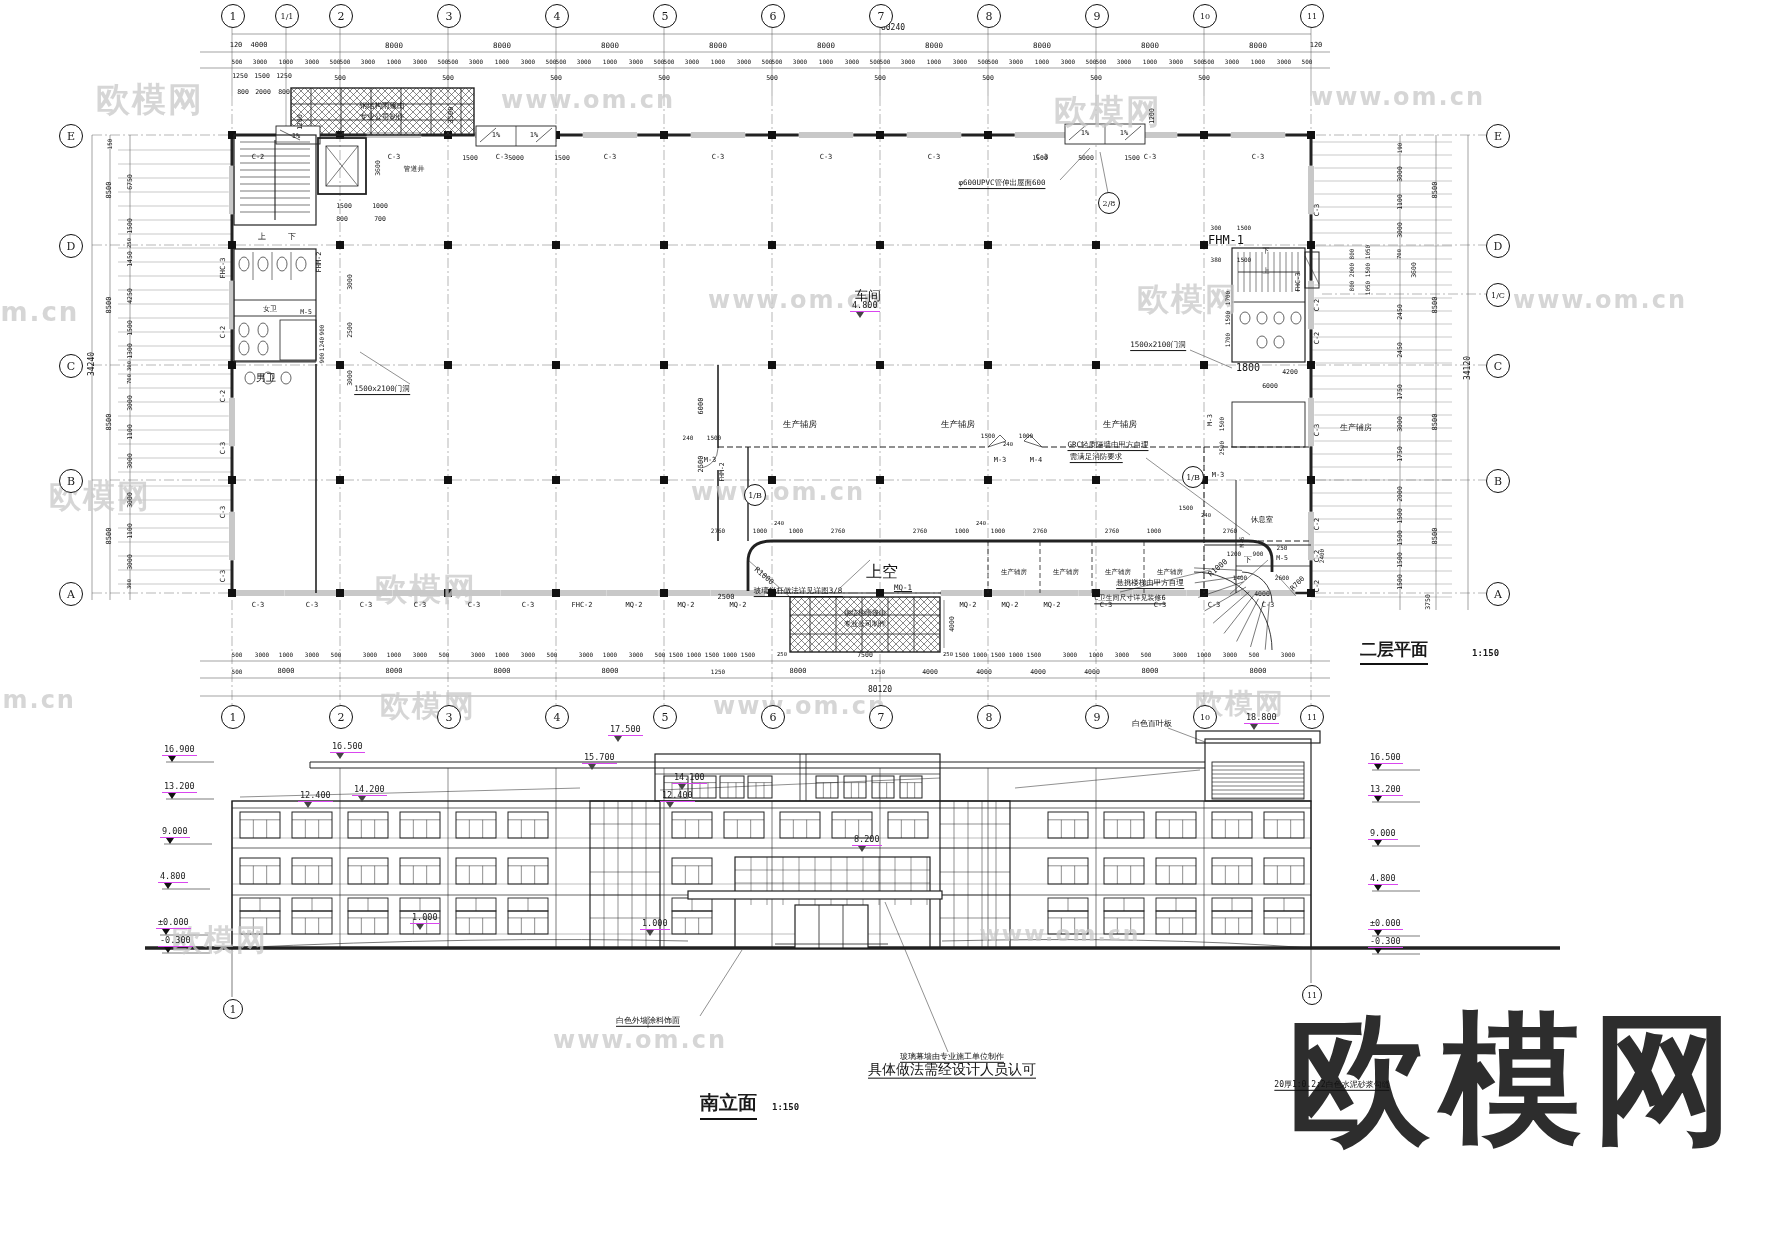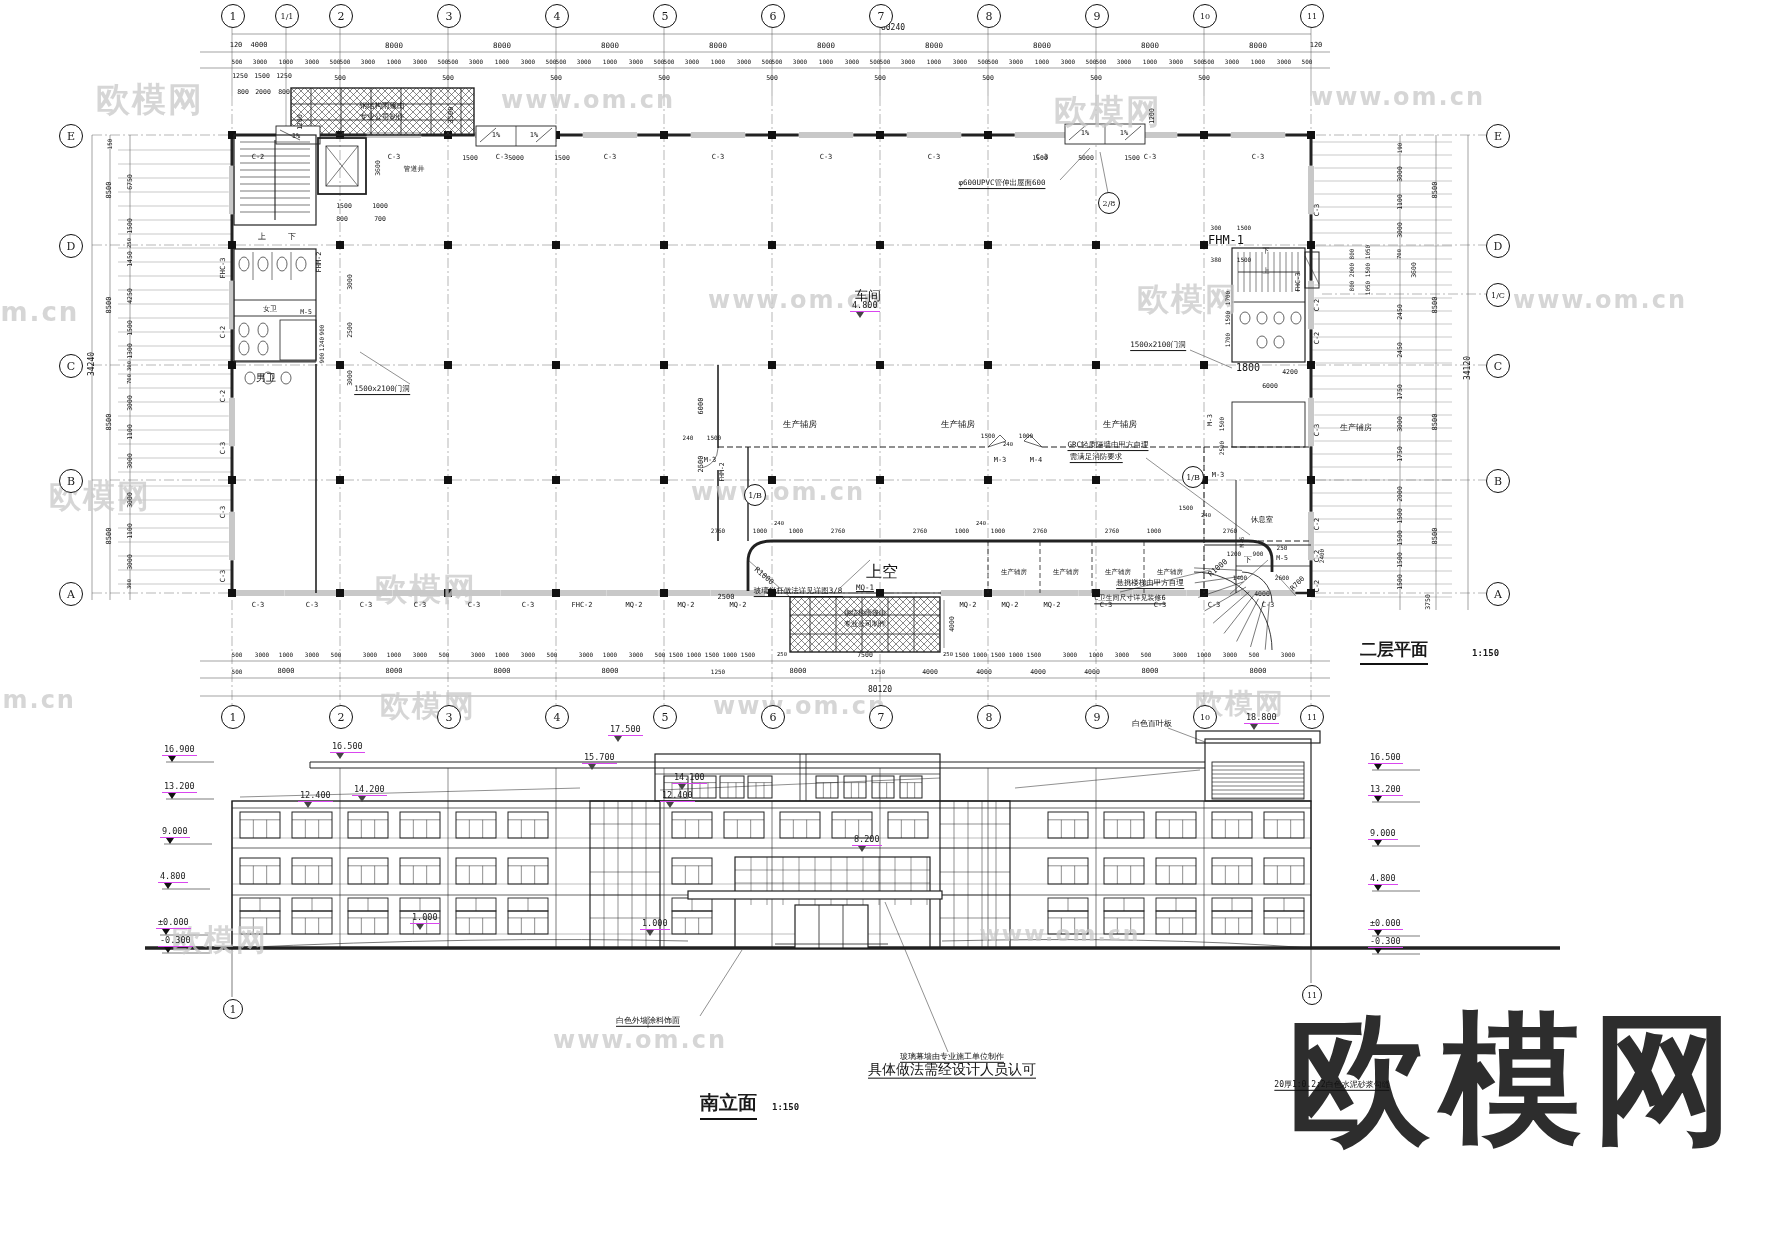--- a/index.html
+++ b/index.html
@@ -939,21 +939,21 @@
     <div class="ann" style="left: 1262px; top: 520px; font-size: 7.5px;">休息室</div>
     <div class="ann" style="left: 882px; top: 572px; font-size: 16px;">上空</div>
     <div class="ann u" style="left: 1150px; top: 584px; font-size: 7.5px;">悬挑楼梯由甲方自理</div>
     <div class="ann u" style="left: 798px; top: 592px; font-size: 7.5px;">玻璃栏杆做法详见详图3/8</div>
     <div class="ann" style="left: 764px; top: 576px; font-size: 7.5px; transform: translate(-50%, -50%) rotate(40deg);">R1000</div>
     <div class="ann" style="left: 1218px; top: 568px; font-size: 7.5px; transform: translate(-50%, -50%) rotate(-40deg);">R1000</div>
     <div class="ann" style="left: 1298px; top: 584px; font-size: 7px; transform: translate(-50%, -50%) rotate(-45deg);">R700</div>
     <div class="ann" style="left: 1282px; top: 548px; font-size: 6px;">250</div>
     <div class="ann" style="left: 726px; top: 598px; font-size: 7px;">2500</div>
     <div class="ann" style="left: 1248px; top: 560px; font-size: 7.5px;">下</div>
-    <div class="ann" style="left: 865px; top: 588px; font-size: 7.5px; text-decoration: underline;">MQ-1</div>
+    <div class="ann" style="left: 903px; top: 588px; font-size: 7.5px; text-decoration: underline;">MQ-1</div>
     <div class="ann" style="left: 865px; top: 614px; font-size: 7px;">钢结构雨篷由</div>
     <div class="ann" style="left: 865px; top: 625px; font-size: 7px;">专业公司制作</div>
     <div class="ann" style="left: 952px; top: 624px; font-size: 6.5px; transform: translate(-50%, -50%) rotate(-90deg);">4000</div>
     <div class="ann" style="left: 258px; top: 606px; font-size: 7px;">C-3</div>
     <div class="ann" style="left: 312px; top: 606px; font-size: 7px;">C-3</div>
     <div class="ann" style="left: 366px; top: 606px; font-size: 7px;">C-3</div>
     <div class="ann" style="left: 420px; top: 606px; font-size: 7px;">C-3</div>
     <div class="ann" style="left: 474px; top: 606px; font-size: 7px;">C-3</div>
     <div class="ann" style="left: 528px; top: 606px; font-size: 7px;">C-3</div>
     <div class="ann" style="left: 582px; top: 606px; font-size: 7px;">FHC-2</div>

